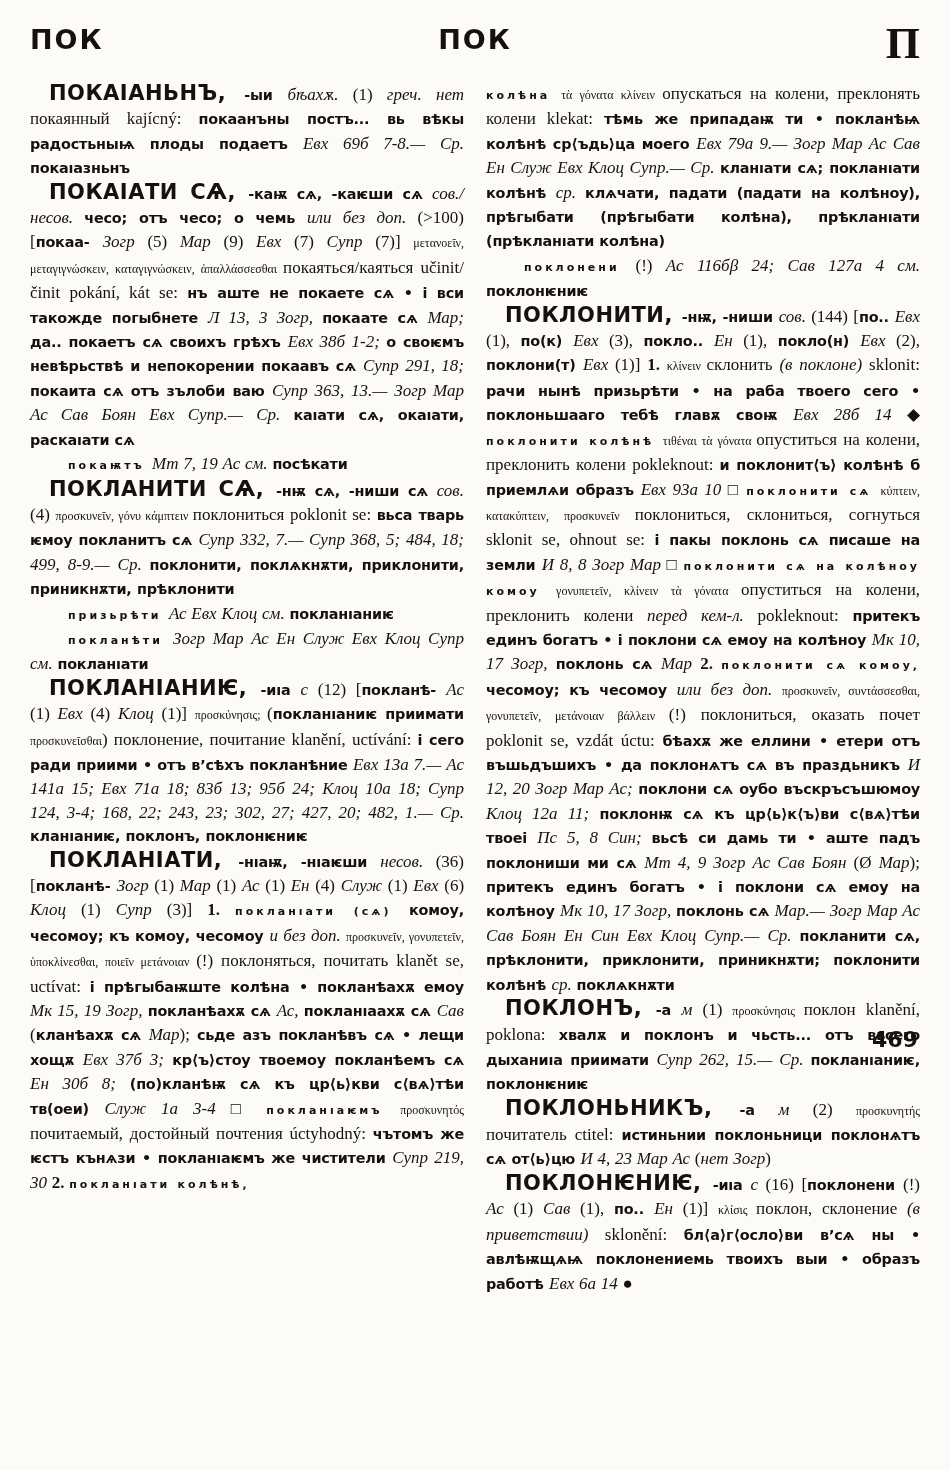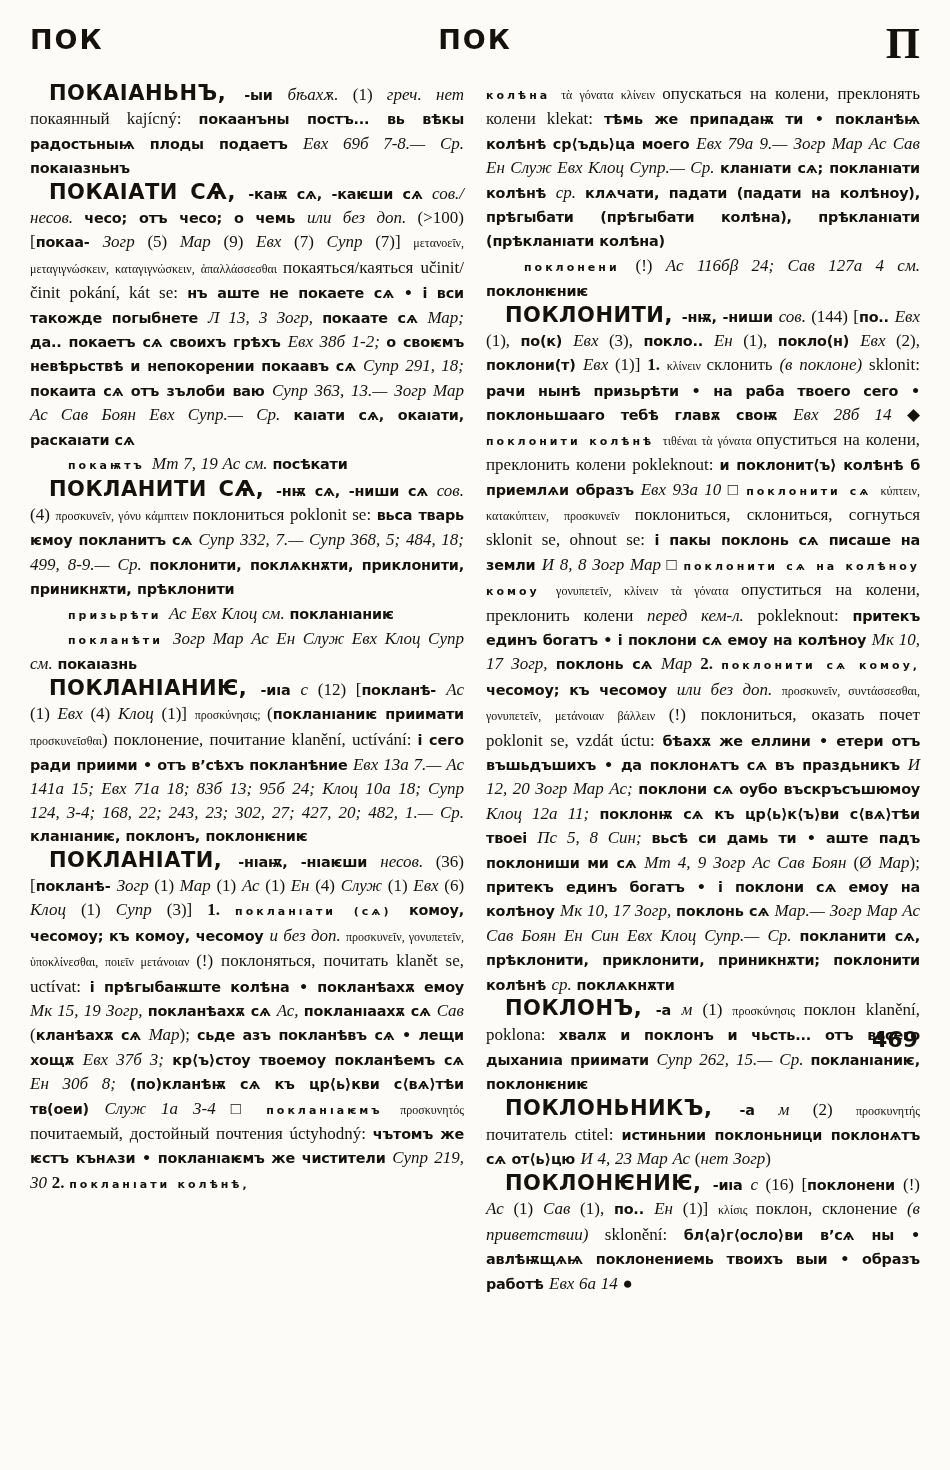--- a/index.html
+++ b/index.html
@@ -73,21 +73,21 @@
     <div class="rh-right">П</div>
   </div>
 
   <div class="cols">
     <div class="col" id="col-left">
         <p class="para"><span class="sg-h">ПОКАІАНЬНЪ, </span><span class="sg-c">-ыи </span><span class="sg-i">бѣахѫ. </span><span class="sg-n">(1) </span><span class="sg-i">греч. нет </span><span class="sg-n">покаянный kajícný: </span><span class="sg-c">покаанъны постъ... вь вѣкы радостьныѩ плоды подаетъ </span><span class="sg-i">Евх 69б 7-8.— Ср. </span><span class="sg-c">покаıазньнъ</span></p>
         <p class="para"><span class="sg-h">ПОКАІАТИ СѦ, </span><span class="sg-c">-каѭ сѧ, -каѥши сѧ </span><span class="sg-i">сов./несов. </span><span class="sg-c">чесо; отъ чесо; о чемь </span><span class="sg-i">или без доп. </span><span class="sg-n">(&gt;100) [</span><span class="sg-c">покаа- </span><span class="sg-i">Зогр </span><span class="sg-n">(5) </span><span class="sg-i">Мар </span><span class="sg-n">(9) </span><span class="sg-i">Евх </span><span class="sg-n">(7) </span><span class="sg-i">Супр </span><span class="sg-n">(7)] </span><span class="sg-g">μετανοεῖν, μεταγιγνώσκειν, καταγιγνώσκειν, ἀπαλλάσσεσθαι </span><span class="sg-n">покаяться/каяться učinit/činit pokání, kát se: </span><span class="sg-c">нъ аште не покаете сѧ • і вси такожде погыбнете </span><span class="sg-i">Л 13, 3 Зогр, </span><span class="sg-c">покаате сѧ </span><span class="sg-i">Мар; </span><span class="sg-c">да.. покаетъ сѧ своихъ грѣхъ </span><span class="sg-i">Евх 38б 1-2; </span><span class="sg-c">о своѥмъ невѣрьствѣ и непокорении покаавъ сѧ </span><span class="sg-i">Супр 291, 18; </span><span class="sg-c">покаита сѧ отъ зълоби ваю </span><span class="sg-i">Супр 363, 13.— Зогр Мар Ас Сав Боян Евх Супр.— Ср. </span><span class="sg-c">каıати сѧ, окаıати, раскаıати сѧ</span></p>
         <p class="para xref"><span class="sg-s">покаѭтъ </span><span class="sg-i">Мт 7, 19 Ас см. </span><span class="sg-c">посѣкати</span></p>
         <p class="para"><span class="sg-h">ПОКЛАНИТИ СѦ, </span><span class="sg-c">-нѭ сѧ, -ниши сѧ </span><span class="sg-i">сов. </span><span class="sg-n">(4) </span><span class="sg-g">προσκυνεῖν, γόνυ κάμπτειν </span><span class="sg-n">поклониться poklonit se: </span><span class="sg-c">вьса тварь ѥмоу покланитъ сѧ </span><span class="sg-i">Супр 332, 7.— Супр 368, 5; 484, 18; 499, 8-9.— Ср. </span><span class="sg-c">поклонити, поклѧкнѫти, приклонити, приникнѫти, прѣклонити</span></p>
         <p class="para xref"><span class="sg-s">призьрѣти </span><span class="sg-i">Ас Евх Клоц см. </span><span class="sg-c">покланıаниѥ</span></p>
-        <p class="para xref"><span class="sg-s">покланѣти </span><span class="sg-i">Зогр Мар Ас Ен Служ Евх Клоц Супр см. </span><span class="sg-c">покаıазнь</span></p>
+        <p class="para xref"><span class="sg-s">покланѣти </span><span class="sg-i">Зогр Мар Ас Ен Служ Евх Клоц Супр см. </span><span class="sg-c">покланıати</span></p>
         <p class="para"><span class="sg-h">ПОКЛАНІАНИѤ, </span><span class="sg-c">-иıа </span><span class="sg-i">с </span><span class="sg-n">(12) [</span><span class="sg-c">покланѣ- </span><span class="sg-i">Ас </span><span class="sg-n">(1) </span><span class="sg-i">Евх </span><span class="sg-n">(4) </span><span class="sg-i">Клоц </span><span class="sg-n">(1)] </span><span class="sg-g">προσκύνησις; </span><span class="sg-n">(</span><span class="sg-c">покланıаниѥ приимати </span><span class="sg-g">προσκυνεῖσθαι</span><span class="sg-n">) поклонение, почитание klanění, uctívání: </span><span class="sg-c">і сего ради приими • отъ в’сѣхъ покланѣние </span><span class="sg-i">Евх 13а 7.— Ас 141а 15; Евх 71а 18; 83б 13; 95б 24; Клоц 10а 18; Супр 124, 3-4; 168, 22; 243, 23; 302, 27; 427, 20; 482, 1.— Ср. </span><span class="sg-c">кланıаниѥ, поклонъ, поклонѥниѥ</span></p>
         <p class="para"><span class="sg-h">ПОКЛАНІАТИ, </span><span class="sg-c">-нıаѭ, -нıаѥши </span><span class="sg-i">несов. </span><span class="sg-n">(36) [</span><span class="sg-c">покланѣ- </span><span class="sg-i">Зогр </span><span class="sg-n">(1) </span><span class="sg-i">Мар </span><span class="sg-n">(1) </span><span class="sg-i">Ас </span><span class="sg-n">(1) </span><span class="sg-i">Ен </span><span class="sg-n">(4) </span><span class="sg-i">Служ </span><span class="sg-n">(1) </span><span class="sg-i">Евх </span><span class="sg-n">(6) </span><span class="sg-i">Клоц </span><span class="sg-n">(1) </span><span class="sg-i">Супр </span><span class="sg-n">(3)] </span><span class="sg-b">1. </span><span class="sg-s">покланıати (сѧ) </span><span class="sg-c">комоу, чесомоу; къ комоу, чесомоу </span><span class="sg-i">и без доп. </span><span class="sg-g">προσκυνεῖν, γονυπετεῖν, ὑποκλίνεσθαι, ποιεῖν μετάνοιαν </span><span class="sg-n">(!) поклоняться, почитать klanět se, uctívat: </span><span class="sg-c">і прѣгыбаѭште колѣна • покланѣахѫ емоу </span><span class="sg-i">Мк 15, 19 Зогр, </span><span class="sg-c">покланѣахѫ сѧ </span><span class="sg-i">Ас, </span><span class="sg-c">покланıаахѫ сѧ </span><span class="sg-i">Сав </span><span class="sg-n">(</span><span class="sg-c">кланѣахѫ сѧ </span><span class="sg-i">Мар</span><span class="sg-n">); </span><span class="sg-c">сьде азъ покланѣвъ сѧ • лещи хощѫ </span><span class="sg-i">Евх 37б 3; </span><span class="sg-c">кр⟨ъ⟩стоу твоемоу покланѣемъ сѧ </span><span class="sg-i">Ен 30б 8; </span><span class="sg-c">(по)кланѣѭ сѧ къ цр⟨ь⟩кви с⟨вѧ⟩тѣи тв(оеи) </span><span class="sg-i">Служ 1а 3-4 </span><span class="sg-n">□ </span><span class="sg-s">покланıаѥмъ </span><span class="sg-g">προσκυνητός </span><span class="sg-n">почитаемый, достойный почтения úctyhodný: </span><span class="sg-c">чътомъ же ѥстъ кънѧзи • покланıаѥмъ же чистители </span><span class="sg-i">Супр 219, 30 </span><span class="sg-b">2. </span><span class="sg-s">покланıати колѣнѣ,</span></p>
       </div>
     <div class="col" id="col-right">
         <p class="para cont"><span class="sg-s">колѣна </span><span class="sg-g">τὰ γόνατα κλίνειν </span><span class="sg-n">опускаться на колени, преклонять колени klekat: </span><span class="sg-c">тѣмь же припадаѭ ти • покланѣѩ колѣнѣ ср⟨ъдь⟩ца моего </span><span class="sg-i">Евх 79а 9.— Зогр Мар Ас Сав Ен Служ Евх Клоц Супр.— Ср. </span><span class="sg-c">кланıати сѧ; покланıати колѣнѣ </span><span class="sg-i">ср. </span><span class="sg-c">клѧчати, падати (падати на колѣноу), прѣгыбати (прѣгыбати колѣна), прѣкланıати (прѣкланıати колѣна)</span></p>
         <p class="para xref"><span class="sg-s">поклонени </span><span class="sg-n">(!) </span><span class="sg-i">Ас 116бβ 24; Сав 127а 4 см. </span><span class="sg-c">поклонѥниѥ</span></p>
         <p class="para"><span class="sg-h">ПОКЛОНИТИ, </span><span class="sg-c">-нѭ, -ниши </span><span class="sg-i">сов. </span><span class="sg-n">(144) [</span><span class="sg-c">по.. </span><span class="sg-i">Евх </span><span class="sg-n">(1), </span><span class="sg-c">по(к) </span><span class="sg-i">Евх </span><span class="sg-n">(3), </span><span class="sg-c">покло.. </span><span class="sg-i">Ен </span><span class="sg-n">(1), </span><span class="sg-c">покло(н) </span><span class="sg-i">Евх </span><span class="sg-n">(2), </span><span class="sg-c">поклони(т) </span><span class="sg-i">Евх </span><span class="sg-n">(1)] </span><span class="sg-b">1. </span><span class="sg-g">κλίνειν </span><span class="sg-n">склонить </span><span class="sg-i">(в поклоне) </span><span class="sg-n">sklonit: </span><span class="sg-c">рачи нынѣ призьрѣти • на раба твоего сего • поклоньшааго тебѣ главѫ своѭ </span><span class="sg-i">Евх 28б 14 </span><span class="sg-n">◆ </span><span class="sg-s">поклонити колѣнѣ </span><span class="sg-g">τιθέναι τὰ γόνατα </span><span class="sg-n">опуститься на колени, преклонить колени pokleknout: </span><span class="sg-c">и поклонит⟨ъ⟩ колѣнѣ б приемлѧи образъ </span><span class="sg-i">Евх 93а 10 </span><span class="sg-n">□ </span><span class="sg-s">поклонити сѧ </span><span class="sg-g">κύπτειν, κατακύπτειν, προσκυνεῖν </span><span class="sg-n">поклониться, склониться, согнуться sklonit se, ohnout se: </span><span class="sg-c">і пакы поклонь сѧ писаше на земли </span><span class="sg-i">И 8, 8 Зогр Мар </span><span class="sg-n">□ </span><span class="sg-s">поклонити сѧ на колѣноу комоу </span><span class="sg-g">γονυπετεῖν, κλίνειν τὰ γόνατα </span><span class="sg-n">опуститься на колени, преклонить колени </span><span class="sg-i">перед кем-л. </span><span class="sg-n">pokleknout: </span><span class="sg-c">притекъ единъ богатъ • і поклони сѧ емоу на колѣноу </span><span class="sg-i">Мк 10, 17 Зогр, </span><span class="sg-c">поклонь сѧ </span><span class="sg-i">Мар </span><span class="sg-b">2. </span><span class="sg-s">поклонити сѧ комоу, </span><span class="sg-c">чесомоу; къ чесомоу </span><span class="sg-i">или без доп. </span><span class="sg-g">προσκυνεῖν, συντάσσεσθαι, γονυπετεῖν, μετάνοιαν βάλλειν </span><span class="sg-n">(!) поклониться, оказать почет poklonit se, vzdát úctu: </span><span class="sg-c">бѣахѫ же еллини • етери отъ въшьдъшихъ • да поклонѧтъ сѧ въ праздьникъ </span><span class="sg-i">И 12, 20 Зогр Мар Ас; </span><span class="sg-c">поклони сѧ оубо въскръсъшюмоу </span><span class="sg-i">Клоц 12а 11; </span><span class="sg-c">поклонѭ сѧ къ цр⟨ь⟩к⟨ъ⟩ви с⟨вѧ⟩тѣи твоеі </span><span class="sg-i">Пс 5, 8 Син; </span><span class="sg-c">вьсѣ си дамь ти • аште падъ поклониши ми сѧ </span><span class="sg-i">Мт 4, 9 Зогр Ас Сав Боян </span><span class="sg-n">(Ø </span><span class="sg-i">Мар</span><span class="sg-n">); </span><span class="sg-c">притекъ единъ богатъ • і поклони сѧ емоу на колѣноу </span><span class="sg-i">Мк 10, 17 Зогр, </span><span class="sg-c">поклонь сѧ </span><span class="sg-i">Мар.— Зогр Мар Ас Сав Боян Ен Син Евх Клоц Супр.— Ср. </span><span class="sg-c">покланити сѧ, прѣклонити, приклонити, приникнѫти; поклонити колѣнѣ </span><span class="sg-i">ср. </span><span class="sg-c">поклѧкнѫти</span></p>
         <p class="para"><span class="sg-h">ПОКЛОНЪ, </span><span class="sg-c">-а </span><span class="sg-i">м </span><span class="sg-n">(1) </span><span class="sg-g">προσκύνησις </span><span class="sg-n">поклон klanění, poklona: </span><span class="sg-c">хвалѫ и поклонъ и чьсть... отъ вьсего дыханиıа приимати </span><span class="sg-i">Супр 262, 15.— Ср. </span><span class="sg-c">покланıаниѥ, поклонѥниѥ</span></p>
         <p class="para"><span class="sg-h">ПОКЛОНЬНИКЪ, </span><span class="sg-c">-а </span><span class="sg-i">м </span><span class="sg-n">(2) </span><span class="sg-g">προσκυνητής </span><span class="sg-n">почитатель ctitel: </span><span class="sg-c">истиньнии поклоньници поклонѧтъ сѧ от⟨ь⟩цю </span><span class="sg-i">И 4, 23 Мар Ас </span><span class="sg-n">(</span><span class="sg-i">нет Зогр</span><span class="sg-n">)</span></p>
         <p class="para"><span class="sg-h">ПОКЛОНѤНИѤ, </span><span class="sg-c">-иıа </span><span class="sg-i">с </span><span class="sg-n">(16) [</span><span class="sg-c">поклонени </span><span class="sg-n">(!) </span><span class="sg-i">Ас </span><span class="sg-n">(1) </span><span class="sg-i">Сав </span><span class="sg-n">(1), </span><span class="sg-c">по.. </span><span class="sg-i">Ен </span><span class="sg-n">(1)] </span><span class="sg-g">κλίσις </span><span class="sg-n">поклон, склонение </span><span class="sg-i">(в приветствии) </span><span class="sg-n">sklonění: </span><span class="sg-c">бл⟨а⟩г⟨осло⟩ви в’сѧ ны • авлѣѭщѧѩ поклонениемь твоихъ выи • образъ работѣ </span><span class="sg-i">Евх 6а 14 </span><span class="sg-n">●</span></p>

